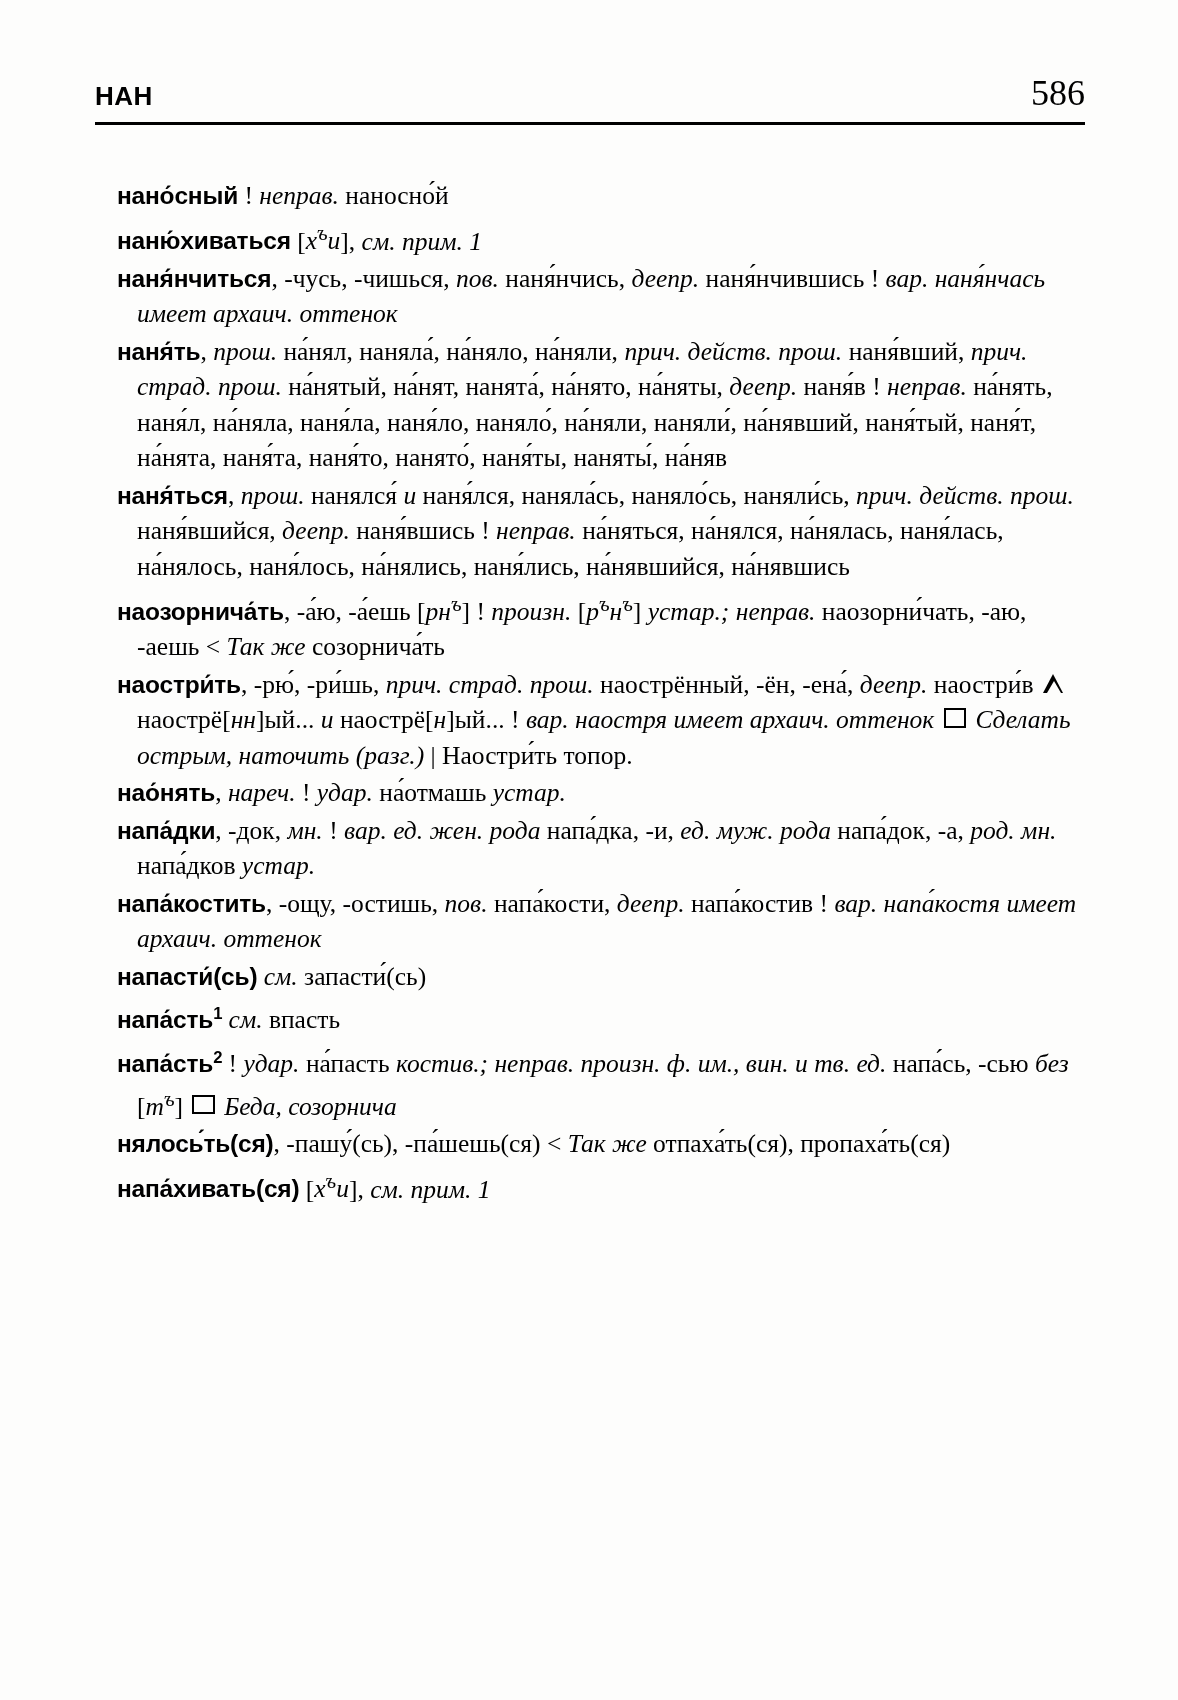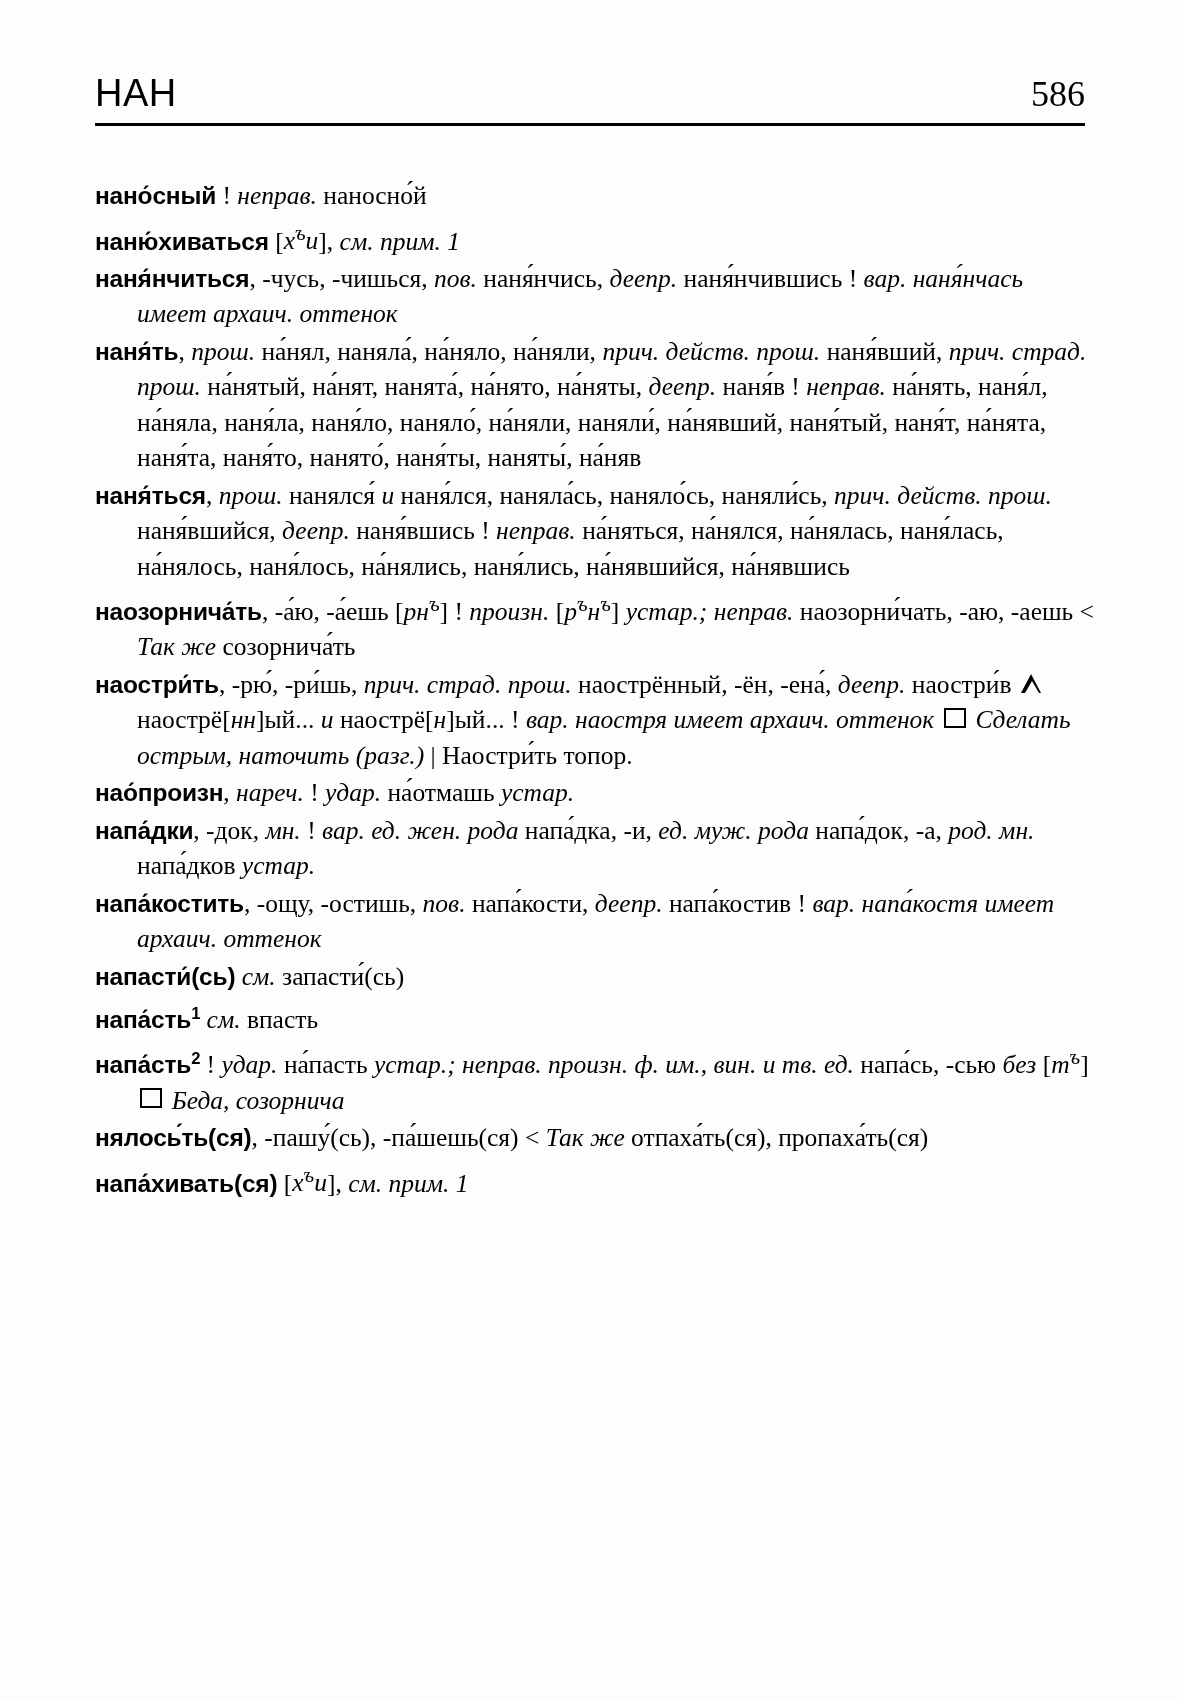--- a/index.html
+++ b/index.html
@@ -28,22 +28,22 @@
     top: 72px;
     width: 990px;
     display: flex;
     align-items: baseline;
     justify-content: space-between;
     border-bottom: 3px solid #000;
     padding-bottom: 8px;
   }
   .header .running-head {
     font-family: "Liberation Sans", sans-serif;
-    font-weight: normal;
-    font-size: 38px;
+    font-weight: bold;
+    font-size: 26px;
     letter-spacing: 0.5px;
   }
   .header .page-number {
     font-family: "Liberation Serif", serif;
     font-size: 36px;
   }
   .content {
     position: absolute;
     left: 95px;
     top: 178px;
@@ -56,20 +56,21 @@
     padding-left: 42px;
     text-indent: -42px;
     text-align: left;
     white-space: normal;
   }
   .hw {
     font-family: "Liberation Sans", sans-serif;
     font-weight: bold;
     font-size: 24.5px;
     letter-spacing: -0.2px;
+    margin-left: 22px;
   }
   .sup {
     font-size: 0.68em;
     vertical-align: super;
     font-family: "Liberation Sans", sans-serif;
     font-weight: bold;
   }
   .small-ph {
     font-size: 0.8em;
   }
@@ -119,23 +120,23 @@
   </div>
 
   <div class="content" id="entry-list">
       <p class="entry"><b class="hw">нано́сный</b><span> ! <i>неправ.</i> наносно́й</span></p>
       <p class="entry"><b class="hw">наню́хиваться</b><span> [<i>х<sup class="small-ph">ъ</sup>и</i>], <i>см. прим. 1</i></span></p>
       <p class="entry"><b class="hw">наня́нчиться</b><span>, -чусь, -чишься, <i>пов.</i> наня́нчись, <i>деепр.</i> наня́нчившись ! <i>вар.</i> <i>наня́нчась имеет архаич. оттенок</i></span></p>
       <p class="entry"><b class="hw">наня́ть</b><span>, <i>прош.</i> на́нял, наняла́, на́няло, на́няли, <i>прич. действ. прош.</i> наня́вший, <i>прич. страд. прош.</i> на́нятый, на́нят, нанята́, на́нято, на́няты, <i>деепр.</i> наня́в ! <i>неправ.</i> на́нять, наня́л, на́няла, наня́ла, наня́ло, наняло́, на́няли, наняли́, на́нявший, наня́тый, наня́т, на́нята, наня́та, наня́то, нанято́, наня́ты, наняты́, на́няв</span></p>
       <p class="entry"><b class="hw">наня́ться</b><span>, <i>прош.</i> нанялся́ <i>и</i> наня́лся, наняла́сь, наняло́сь, наняли́сь, <i>прич. действ. прош.</i> наня́вшийся, <i>деепр.</i> наня́вшись ! <i>неправ.</i> на́няться, на́нялся, на́нялась, наня́лась, на́нялось, наня́лось, на́нялись, наня́лись, на́нявшийся, на́нявшись</span></p>
       <p class="entry"><b class="hw">наозорнича́ть</b><span>, -а́ю, -а́ешь [<i>рн<sup class="small-ph">ъ</sup></i>] ! <i>произн.</i> [<i>р<sup class="small-ph">ъ</sup>н<sup class="small-ph">ъ</sup></i>] <i>устар.; неправ.</i> наозорни́чать, -аю, -аешь &lt; <i>Так же</i> созорнича́ть</span></p>
       <p class="entry"><b class="hw">наостри́ть</b><span>, -рю́, -ри́шь, <i>прич. страд. прош.</i> наострённый, -ён, -ена́, <i>деепр.</i> наостри́в <span class="tri-hollow"></span> наострё[<i>нн</i>]ый... <i>и</i> наострё[<i>н</i>]ый... ! <i>вар.</i> <i>наостря имеет архаич. оттенок</i> <span class="sq"></span> <i>Сделать острым, наточить (разг.)</i> | Наостри́ть топор.</span></p>
-      <p class="entry"><b class="hw">нао́произн</b><span>, <i>нареч.</i> ! <i>удар.</i> на́отмашь <i>устар.</i></span></p>
+      <p class="entry"><b class="hw">нао́нять</b><span>, <i>нареч.</i> ! <i>удар.</i> на́отмашь <i>устар.</i></span></p>
       <p class="entry"><b class="hw">напа́дки</b><span>, -док, <i>мн.</i> ! <i>вар. ед. жен. рода</i> напа́дка, -и, <i>ед. муж. рода</i> напа́док, -а, <i>род. мн.</i> напа́дков <i>устар.</i></span></p>
       <p class="entry"><b class="hw">напа́костить</b><span>, -ощу, -остишь, <i>пов.</i> напа́кости, <i>деепр.</i> напа́костив ! <i>вар.</i> <i>напа́костя имеет архаич. оттенок</i></span></p>
       <p class="entry"><b class="hw">напасти́(сь)</b><span> <i>см.</i> запасти́(сь)</span></p>
       <p class="entry"><b class="hw">напа́сть<span class="sup">1</span></b><span> <i>см.</i> впасть</span></p>
-      <p class="entry"><b class="hw">напа́сть<span class="sup">2</span></b><span> ! <i>удар.</i> на́пасть <i>устар.; неправ. произн. ф. им., вин. и тв. ед.</i> напа́сь, -сью <i>без</i> [<i>т<sup class="small-ph">ъ</sup></i>] <span class="sq"></span> <i>Беда, созорнича</i></span></p>
+      <p class="entry"><b class="hw">напа́сть<span class="sup">2</span></b><span> ! <i>удар.</i> на́пасть <i>костив.; неправ. произн. ф. им., вин. и тв. ед.</i> напа́сь, -сью <i>без</i> [<i>т<sup class="small-ph">ъ</sup></i>] <span class="sq"></span> <i>Беда, созорнича</i></span></p>
       <p class="entry"><b class="hw">нялось́ть(ся)</b><span>, -пашу́(сь), -па́шешь(ся) &lt; <i>Так же</i> отпаха́ть(ся), пропаха́ть(ся)</span></p>
       <p class="entry"><b class="hw">напа́хивать(ся)</b><span> [<i>х<sup class="small-ph">ъ</sup>и</i>], <i>см. прим. 1</i></span></p>
     </div>
 
 </div>
 
 </body></html>

